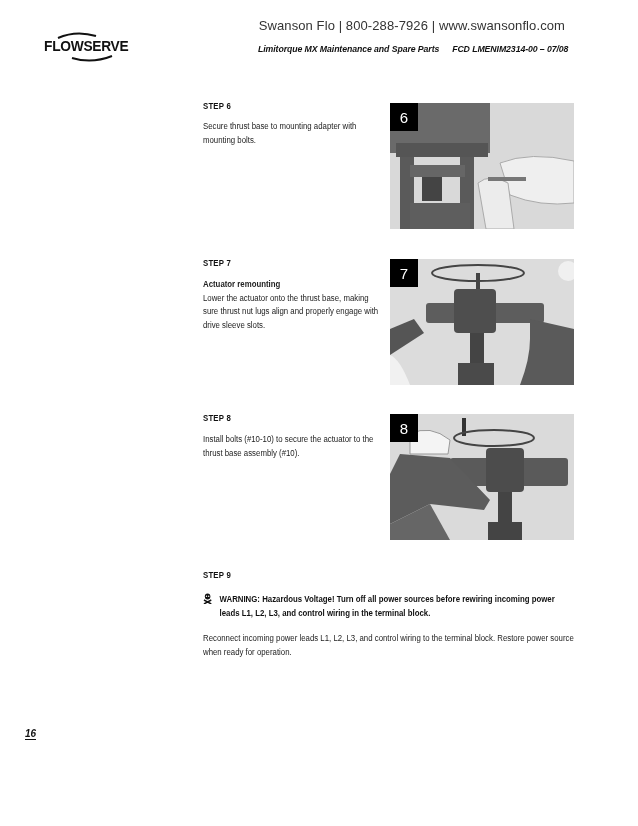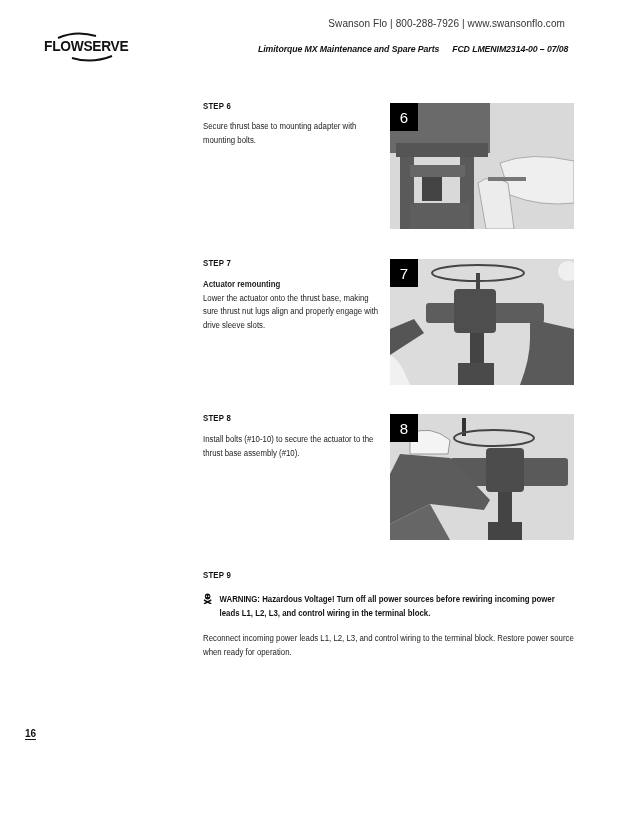--- a/index.html
+++ b/index.html
@@ -1,39 +1,39 @@
 <!DOCTYPE html>
 <html><head>
 <meta charset="utf-8">
 <style>
   * { box-sizing: border-box; margin: 0; padding: 0; }
   html, body { width: 638px; height: 826px; background: #ffffff; overflow: hidden; }
   body { position: relative; font-family: "Liberation Sans", sans-serif; color: #1a1a1a; }
 
-  .contact { position: absolute; top: 18px; right: 73px; font-size: 10px; color: #333; letter-spacing: 0.1px; text-align: right; }
+  .contact { position: absolute; top: 18px; right: 73px; font-size: 13px; color: #333; letter-spacing: 0.1px; text-align: right; }
   .logo { position: absolute; left: 44px; top: 30px; width: 100px; height: 34px; text-decoration: underline; }
   .logo-text { position: absolute; left: 0; top: 8px; font-family: "Liberation Sans", sans-serif; font-weight: 700; font-size: 14.5px; letter-spacing: -0.3px; color: #111; transform: scaleX(0.95); transform-origin: left; }
   .logo svg { position: absolute; left: 0; top: 0; }
   .doc-title { position: absolute; top: 43px; left: 258px; font-size: 9.5px; font-weight: 700; font-style: italic; color: #111; white-space: nowrap; letter-spacing: -0.1px; transform: scaleX(0.92); transform-origin: left; }
   .doc-title .gap { display: inline-block; width: 14px; }
 
   .step-label { position: absolute; left: 203px; font-size: 8.5px; font-weight: 700; color: #111; letter-spacing: 0.2px; transform: scaleX(0.92); transform-origin: left; }
   .step-body { position: absolute; left: 203px; width: 185px; font-size: 8.5px; line-height: 13.5px; color: #222; transform: scaleX(0.92); transform-origin: left; width: 200px; }
   .step-sub { font-weight: 700; display: block; }
 
   .photo { position: absolute; left: 390px; width: 184px; height: 126px; background: #d8d8d8; overflow: hidden; }
   .photo svg { position: absolute; left: 0; top: 0; }
   .badge { position: absolute; left: 0; top: 0; width: 28px; height: 28px; background: #000; color: #fff; font-size: 15px; display: flex; align-items: center; justify-content: center; z-index: 2; }
 
   .warning { position: absolute; left: 203px; top: 592px; width: 400px; font-size: 8.5px; font-weight: 700; line-height: 14px; color: #111; transform: scaleX(0.92); transform-origin: left; }
   .warning .icon { position: absolute; left: 0; top: 1px; width: 10px; height: 11px; }
   .warning .text { padding-left: 18px; display: block; }
   .reconnect { position: absolute; left: 203px; top: 632px; width: 420px; font-size: 8.5px; line-height: 13.5px; color: #222; transform: scaleX(0.92); transform-origin: left; }
 
-  .page-num { position: absolute; left: 25px; top: 728px; font-size: 10px; font-weight: 700; color: #111; border-bottom: 1px solid #111; line-height: 11px; }
+  .page-num { position: absolute; left: 25px; top: 728px; font-size: 10px; font-weight: 700; font-style: italic; color: #111; border-bottom: 1px solid #111; line-height: 11px; }
 </style>
 </head>
 <body>
 
 <div>
   <div class="contact">Swanson Flo | 800-288-7926 | www.swansonflo.com</div>
   <div class="logo">
     <svg width="100" height="34" viewBox="0 0 100 34">
       <path d="M14 8 Q32 0 52 6" stroke="#111" stroke-width="2" fill="none"></path>
       <path d="M28 28 Q48 34 68 26" stroke="#111" stroke-width="2" fill="none"></path>

